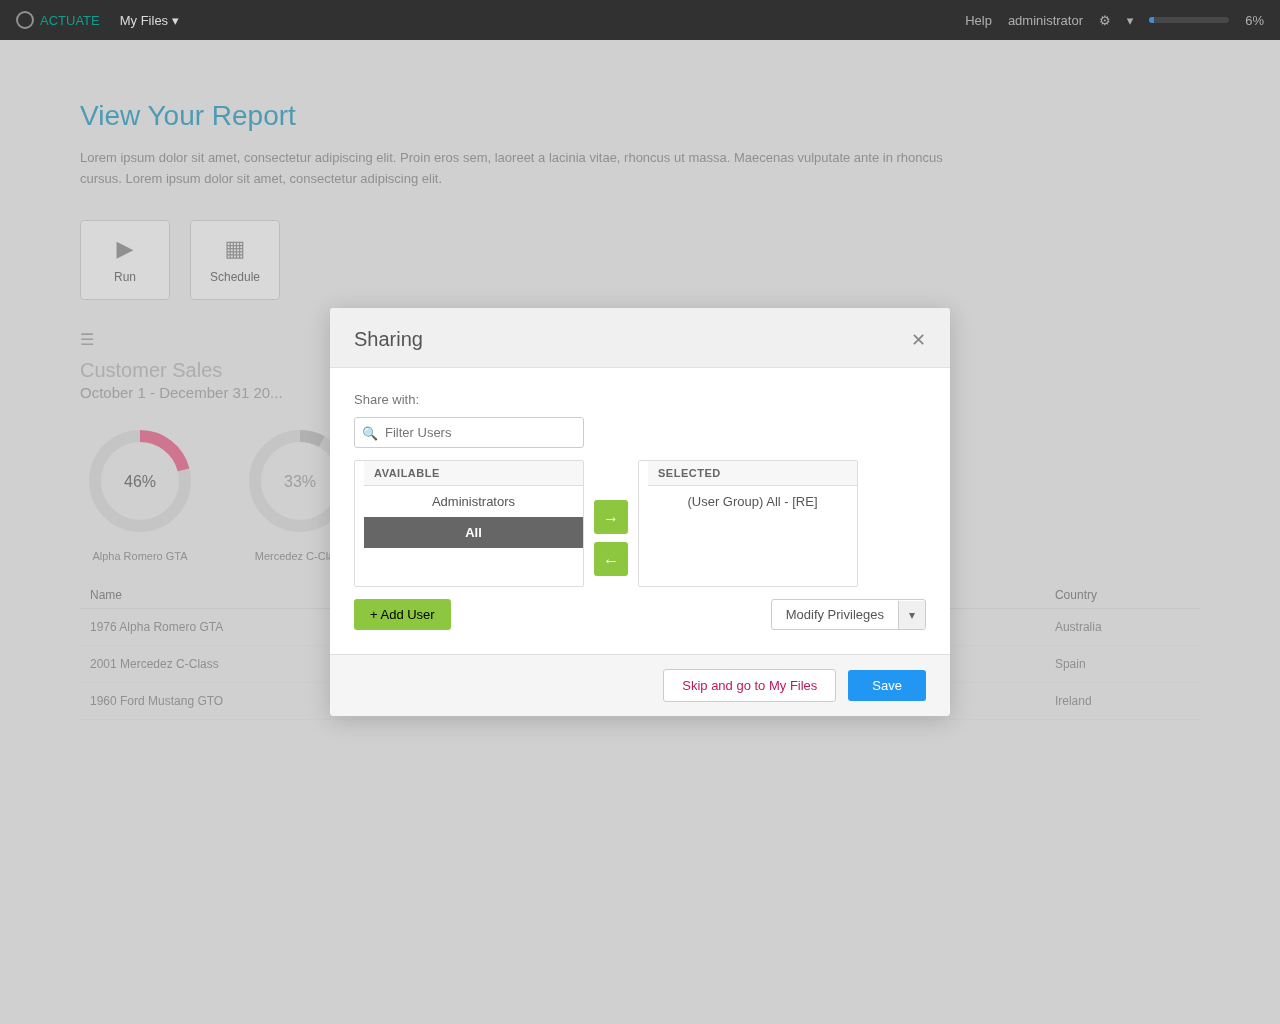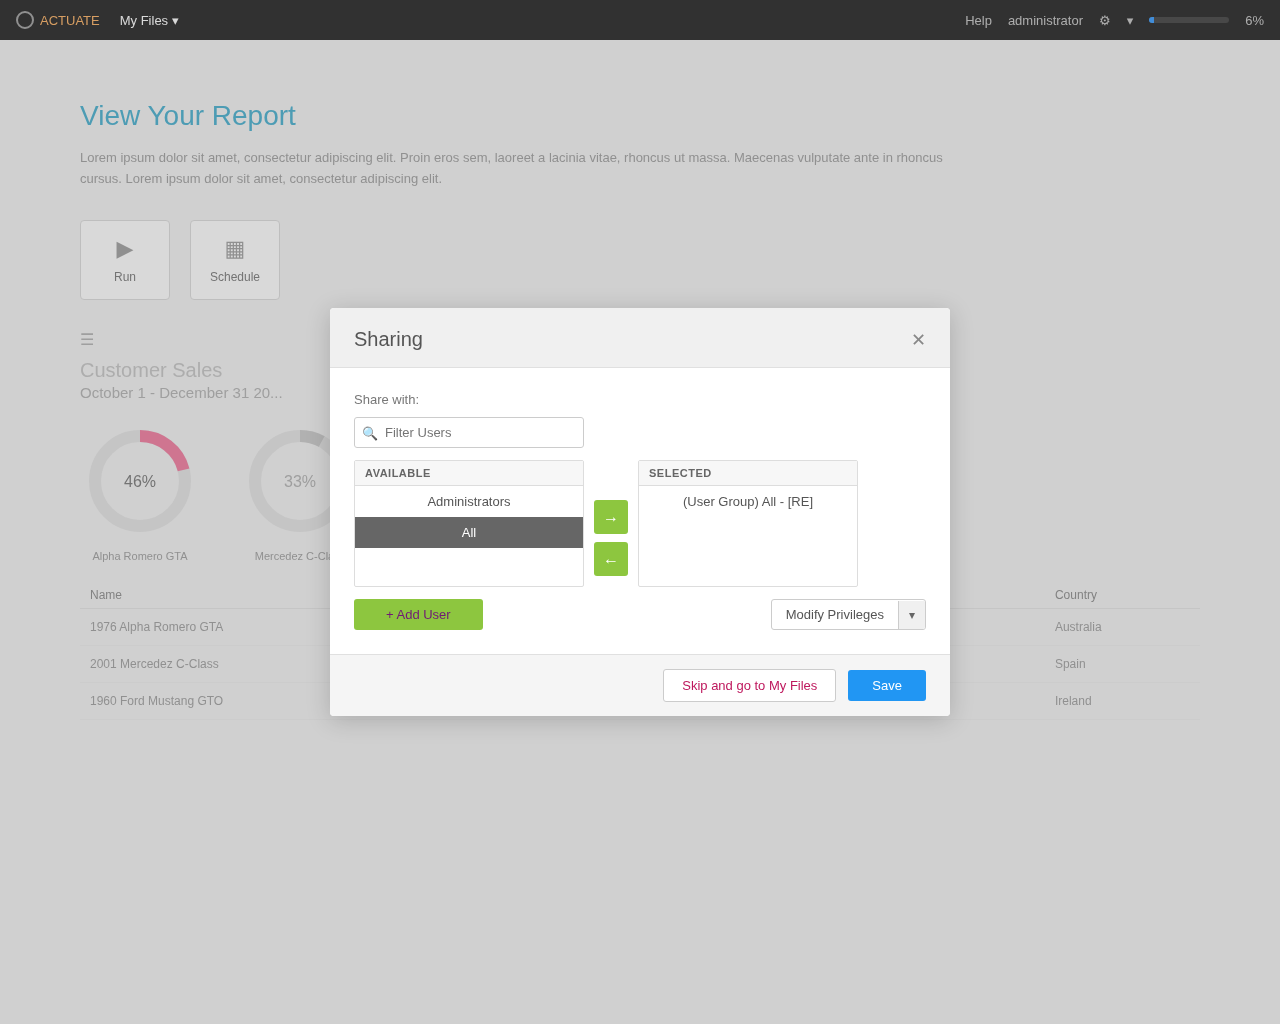--- a/index.html
+++ b/index.html
@@ -19,21 +19,21 @@
       align-items: center;
       background: #3a3a3a;
       height: 40px;
       padding: 0 16px;
       gap: 20px;
     }
     .topnav-brand {
       display: flex;
       align-items: center;
       gap: 6px;
-      color: #fdba74;
+      color: #14b8a6;
       font-size: 13px;
     }
     .topnav-brand .logo-icon {
       width: 18px; height: 18px;
       border: 2px solid #aaa;
       border-radius: 50%;
       display: inline-block;
     }
     .topnav-myfiles {
       display: flex;
@@ -241,20 +241,21 @@
     .lists-row {
       display: flex;
       align-items: flex-start;
       gap: 0;
     }
     .list-box {
       width: 230px;
       border: 1px solid #ddd;
       border-radius: 2px;
       overflow: hidden;
+      padding-left: 9px;
     }
     .list-box-header {
       background: #f7f7f7;
       padding: 6px 10px;
       font-size: 11px;
       font-weight: bold;
       color: #666;
       border-bottom: 1px solid #ddd;
       letter-spacing: 0.5px;
     }
@@ -264,20 +265,21 @@
     .list-item {
       padding: 8px 10px;
       font-size: 13px;
       color: #555;
       cursor: pointer;
       text-align: center;
     }
     .list-item.selected {
       background: #666;
       color: #fff;
+      font-weight: bold;
     }
 
     .arrows-col {
       display: flex;
       flex-direction: column;
       align-items: center;
       justify-content: center;
       gap: 8px;
       padding: 0 10px;
       margin-top: 40px;
@@ -296,24 +298,24 @@
       font-size: 16px;
     }
 
     .selected-box {
       width: 220px;
     }
 
     .add-user-btn {
       display: inline-block;
       background: #8dc63f;
-      color: #701a75;
+      color: #000000;
       border: none;
       border-radius: 3px;
-      padding: 8px 32px;
+      padding: 8px 16px;
       font-size: 13px;
       cursor: pointer;
       margin-top: 12px;
     }
     .privileges-dropdown {
       display: flex;
       align-items: center;
       border: 1px solid #ccc;
       border-radius: 3px;
       overflow: hidden;

